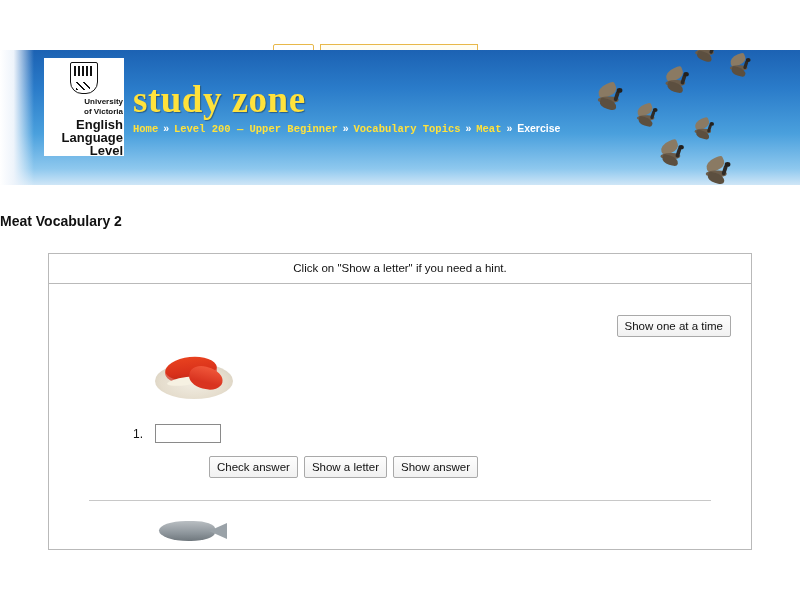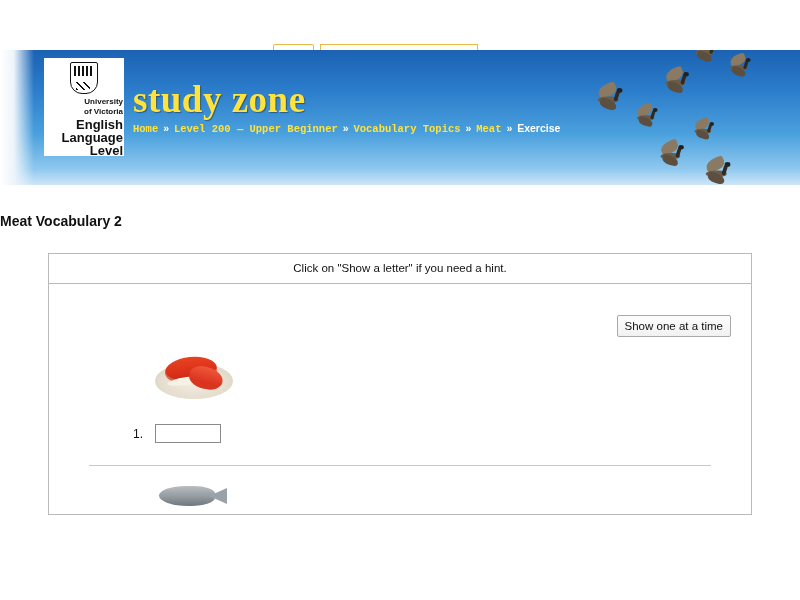--- a/index.html
+++ b/index.html
@@ -442,20 +442,25 @@
           <div class="ham-slice-a"></div>
           <div class="ham-fat"></div>
           <div class="ham-slice-b"></div>
         </div>
 
         <div class="answer-row">
           <div class="item-number">1.</div>
           <input class="answer-input" type="text" value="" style="">
         </div>
 
+        <div class="btn-row">
+          <button class="btn">Check answer</button>
+          <button class="btn">Show a letter</button>
+          <button class="btn">Show answer</button>
+        </div>
       </div>
 
       <hr class="divider">
 
       <div class="next-image">
         <div class="fish-body"></div>
         <div class="fish-tail"></div>
       </div>
     </div>
   </div>

